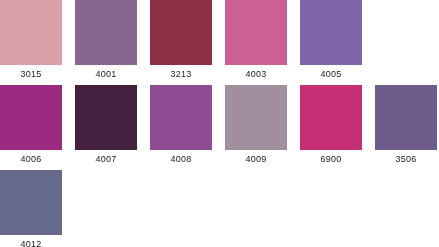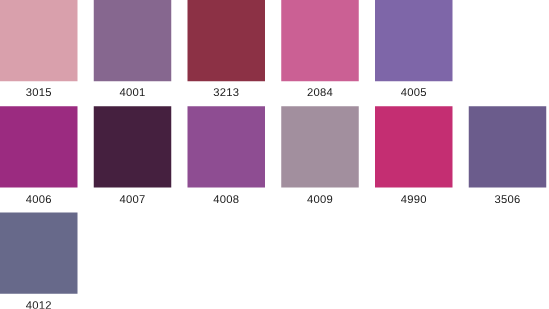--- a/index.html
+++ b/index.html
@@ -61,21 +61,21 @@
       <div class="swatch-cell">
         <div class="swatch-chip" style="background-color: rgb(134, 103, 143);"></div>
         <div class="swatch-label">4001</div>
       </div>
       <div class="swatch-cell">
         <div class="swatch-chip" style="background-color: rgb(140, 49, 69);"></div>
         <div class="swatch-label">3213</div>
       </div>
       <div class="swatch-cell">
         <div class="swatch-chip" style="background-color: rgb(203, 96, 148);"></div>
-        <div class="swatch-label">2084</div>
+        <div class="swatch-label">4003</div>
       </div>
       <div class="swatch-cell">
         <div class="swatch-chip" style="background-color: rgb(126, 102, 168);"></div>
         <div class="swatch-label">4005</div>
       </div>
     </div>
     <div class="swatch-row">
       <div class="swatch-cell">
         <div class="swatch-chip" style="background-color: rgb(155, 43, 128);"></div>
         <div class="swatch-label">4006</div>
@@ -87,21 +87,21 @@
       <div class="swatch-cell">
         <div class="swatch-chip" style="background-color: rgb(142, 77, 146);"></div>
         <div class="swatch-label">4008</div>
       </div>
       <div class="swatch-cell">
         <div class="swatch-chip" style="background-color: rgb(162, 143, 158);"></div>
         <div class="swatch-label">4009</div>
       </div>
       <div class="swatch-cell">
         <div class="swatch-chip" style="background-color: rgb(196, 46, 114);"></div>
-        <div class="swatch-label">4990</div>
+        <div class="swatch-label">6900</div>
       </div>
       <div class="swatch-cell">
         <div class="swatch-chip" style="background-color: rgb(107, 92, 140);"></div>
         <div class="swatch-label">3506</div>
       </div>
     </div>
     <div class="swatch-row">
       <div class="swatch-cell">
         <div class="swatch-chip" style="background-color: rgb(103, 105, 138);"></div>
         <div class="swatch-label">4012</div>

